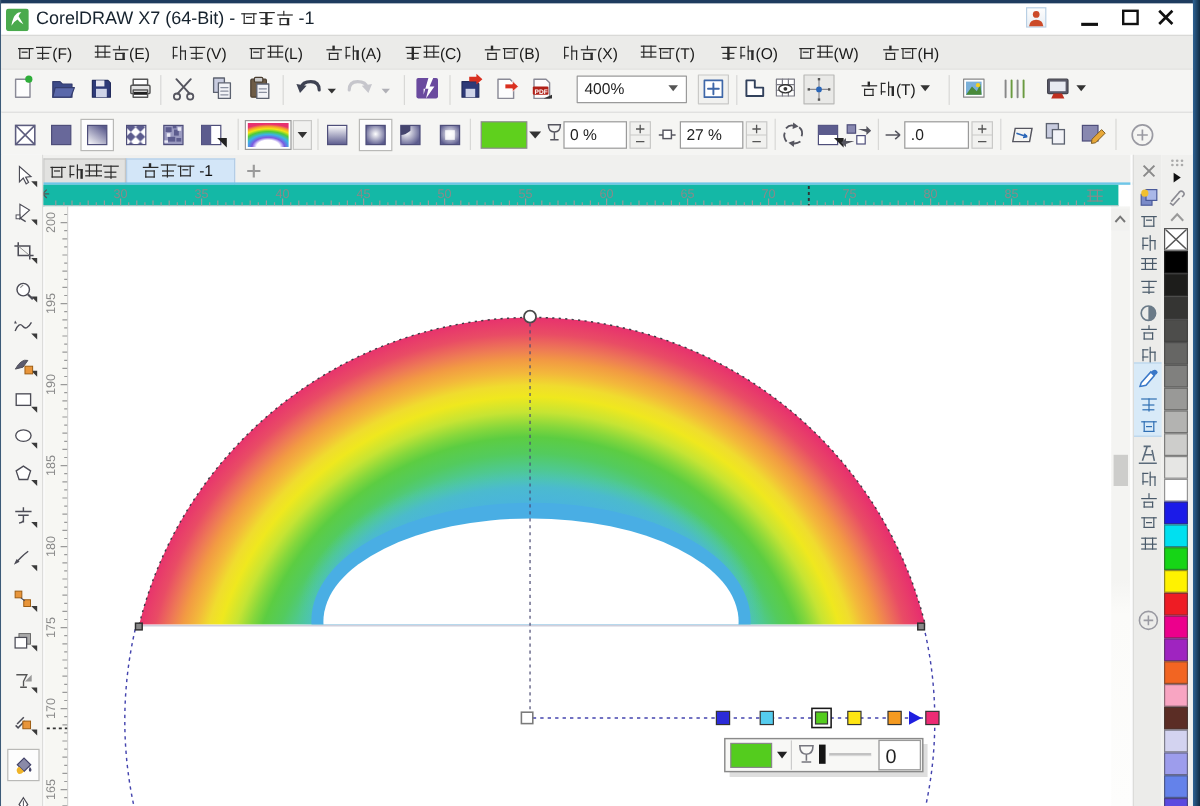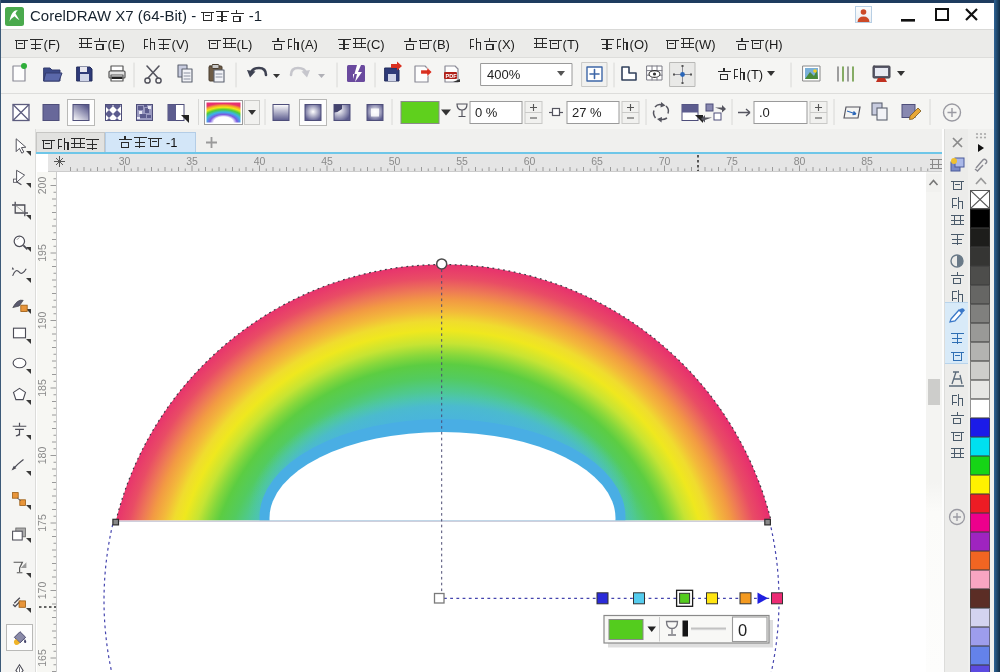--- a/index.html
+++ b/index.html
@@ -349,21 +349,21 @@
 <div class="abs" style="left:0;top:2.5px;width:69px;height:22.5px;background:#e2e2e0;border:1px solid #c6c6c4;border-bottom:none"></div>
 <span class="abs" style="left:5px;top:6px"><span class="k kc"><i class="a"></i><i class="b"></i><i class="c"></i><i class="d"></i><i class="e"></i></span><span class="k kh"><i class="a"></i><i class="b"></i><i class="c"></i><i class="d"></i><i class="e"></i><i class="f"></i></span><span class="k ke"><i class="a"></i><i class="b"></i><i class="c"></i><i class="d"></i><i class="e"></i></span><span class="k ka"><i class="a"></i><i class="b"></i><i class="c"></i><i class="d"></i></span></span>
 <div class="abs" style="left:69px;top:2.5px;width:91px;height:22.5px;background:#d3e6f8;border:1px solid #b4cde6;border-bottom:none"></div>
 <span class="abs" style="left:82px;top:6px;font-size:13px;color:#111"><span class="k kf"><i class="a"></i><i class="b"></i><i class="c"></i><i class="d"></i><i class="e"></i><i class="f"></i></span><span class="k ka"><i class="a"></i><i class="b"></i><i class="c"></i><i class="d"></i></span><span class="k kc"><i class="a"></i><i class="b"></i><i class="c"></i><i class="d"></i><i class="e"></i></span> -1</span>
 <svg class="abs" style="left:169px;top:8px" width="14" height="12">
       <path d="M1 5.5 L12 5.5 M6.5 0 L6.5 11" stroke="#9a9a9a" stroke-width="1.8"></path>
     </svg>
 <div class="abs" style="left:0;top:22.5px;width:908px;height:2.5px;background:#6ec6e8"></div>
 </div>
 
-<div id="rulerh" class="abs" style="left:48px;top:154px;width:908px;height:18px;background:#e5e5e5;border-bottom:1px solid #cccccc">
+<div id="rulerh" class="abs" style="left:24px;top:154px;width:908px;height:18px;background:#14b8a6;border-bottom:1px solid #cccccc">
 <svg width="908" height="18" viewBox="0 0 908 18">
 <g stroke="#9a9a9a" stroke-width="1" id="ticksh">
         <line x1="22.50" y1="13" x2="22.50" y2="17"></line>
         <line x1="29.25" y1="14.5" x2="29.25" y2="17"></line>
         <line x1="36.00" y1="13" x2="36.00" y2="17"></line>
         <line x1="42.75" y1="14.5" x2="42.75" y2="17"></line>
         <line x1="49.50" y1="13" x2="49.50" y2="17"></line>
         <line x1="56.25" y1="14.5" x2="56.25" y2="17"></line>
         <line x1="63.00" y1="13" x2="63.00" y2="17"></line>
         <line x1="69.75" y1="14.5" x2="69.75" y2="17"></line>

